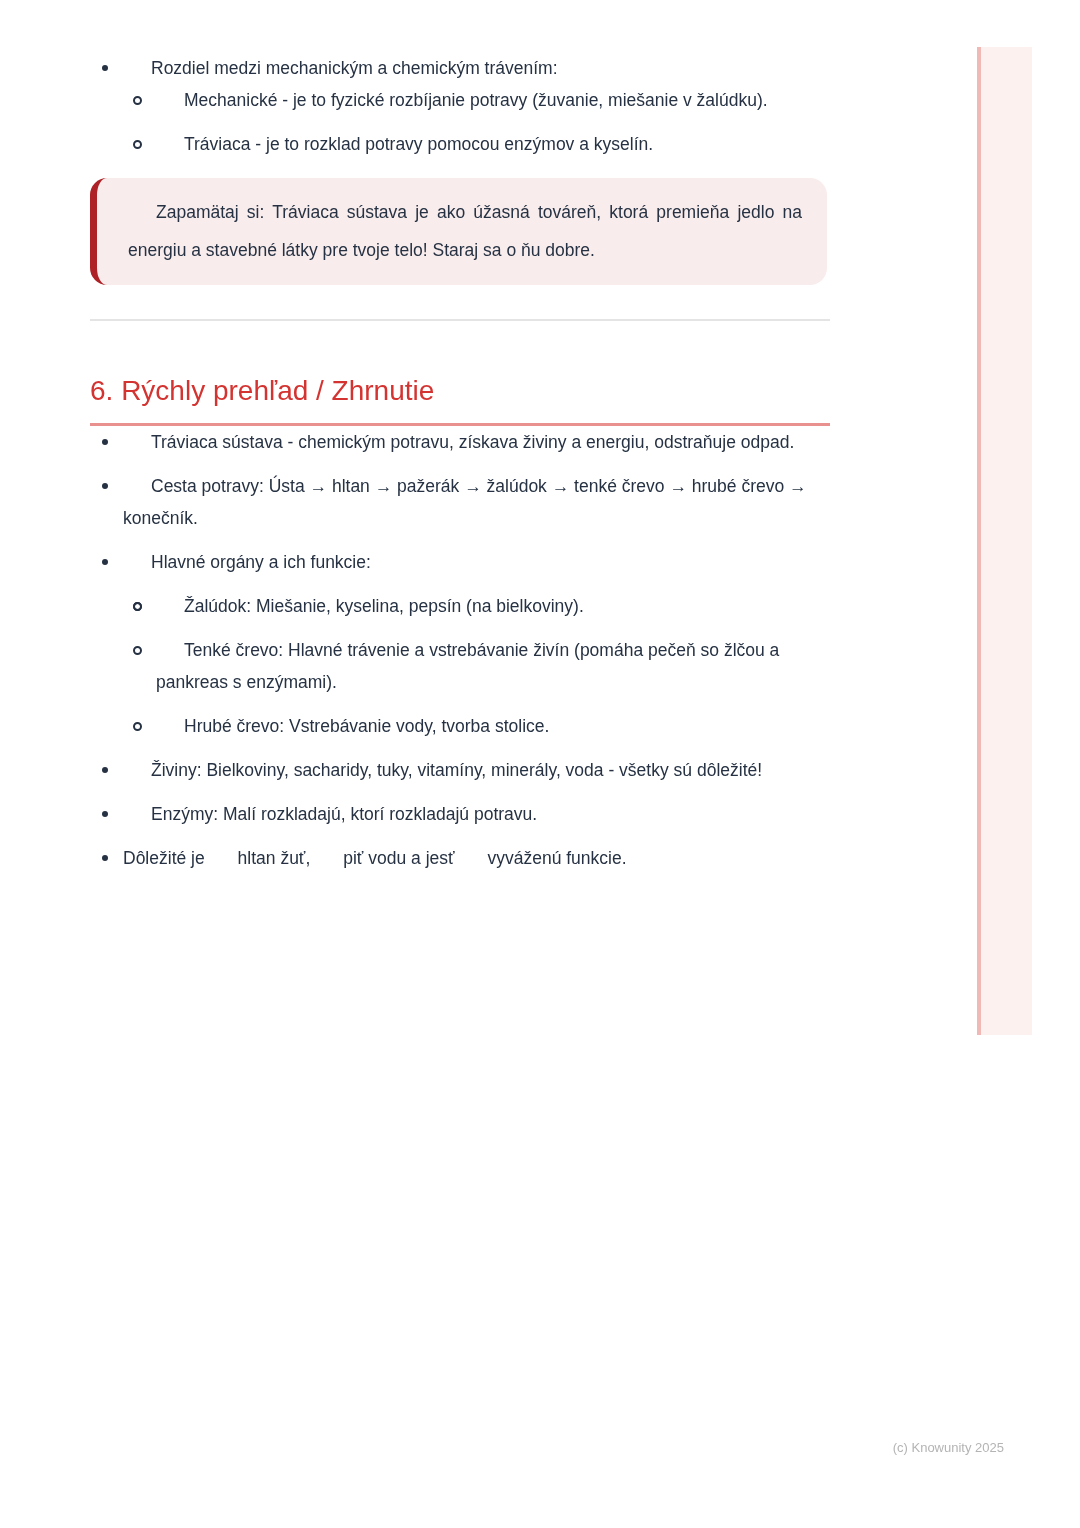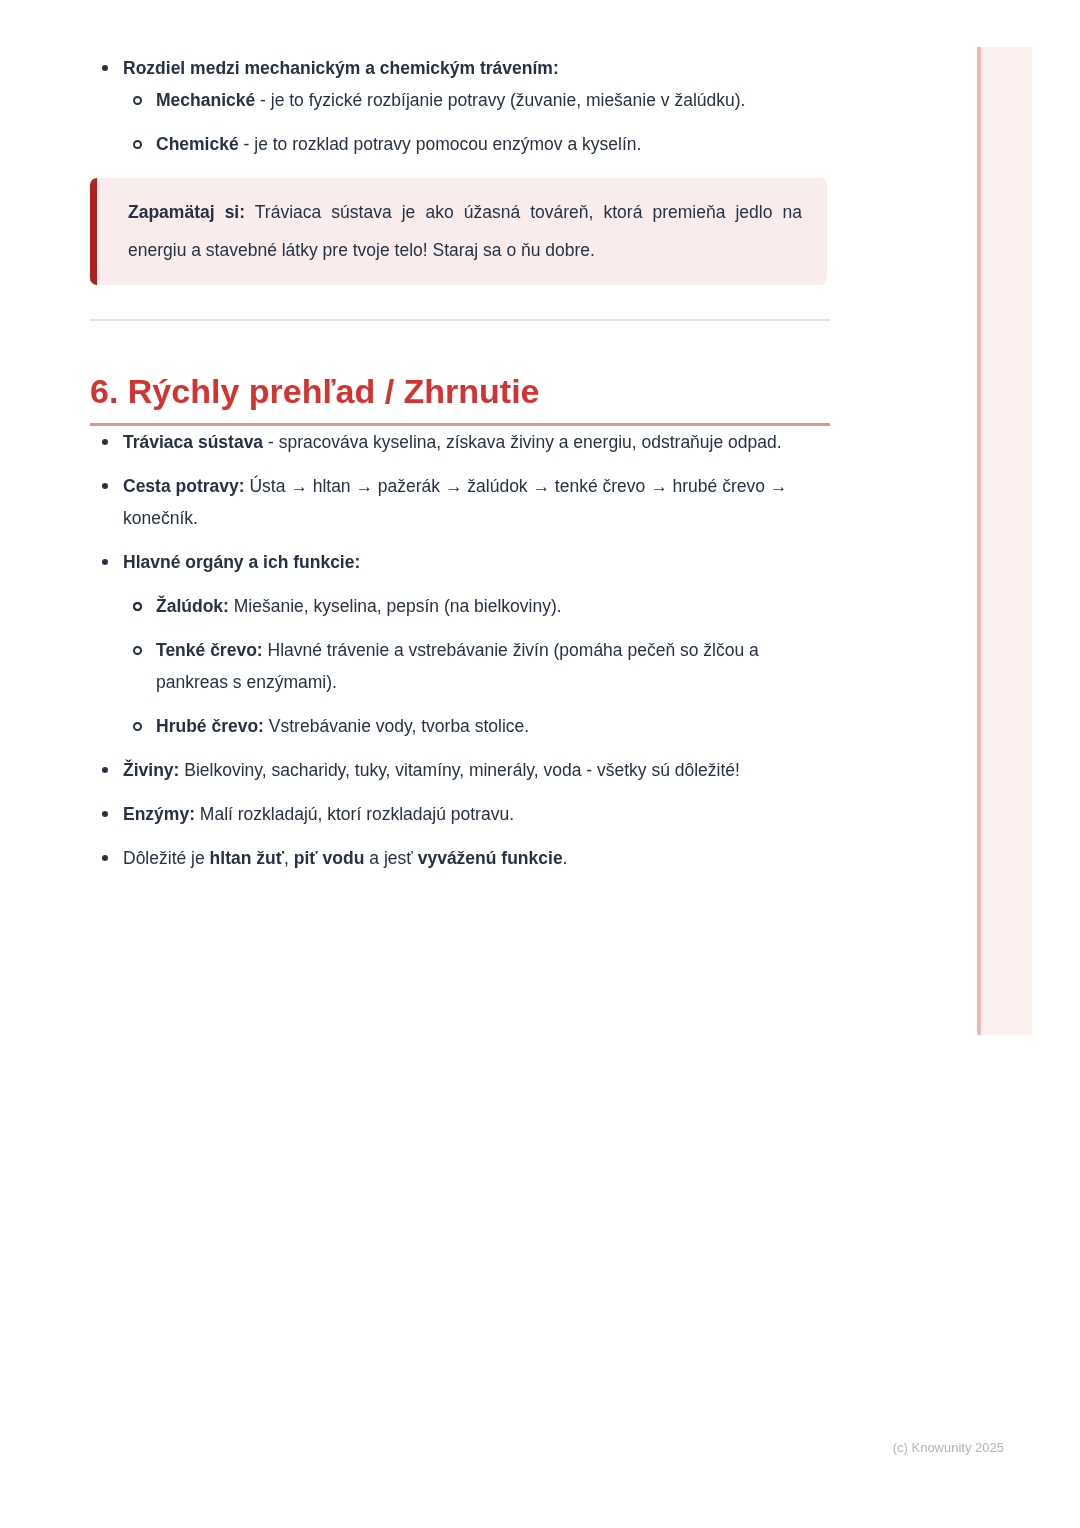--- a/index.html
+++ b/index.html
@@ -67,48 +67,48 @@
   .lvl2 > li > .bullet {
     position: absolute;
     left: 10px;
     top: 12px;
     width: 5px;
     height: 5px;
     border-radius: 50%;
     border: 2px solid var(--text-color);
     background: transparent;
   }
-  strong { font-weight: 700; color: var(--text-color); }
+  strong { font-weight: 400; color: var(--text-color); margin-left: 28px; }
   .callout {
     margin-top: 18px;
     box-sizing: border-box;
     width: 737px;
     background: var(--callout-bg);
     border-left: 7px solid var(--callout-border);
-    border-radius: 7px;
+    border-radius: 17px;
     padding: 15px 25px 16px 31px;
   }
   .callout p {
     margin: 0;
     font-size: 17.5px;
     line-height: 38px;
     text-align: justify;
   }
   hr.divider {
     border: none;
     border-top: 2px solid var(--divider);
     margin: 34px 0 0 0;
     width: 740px;
   }
   h2.section-title {
     margin: 51px 0 0 0;
     padding: 0 0 13px 0;
-    font-size: 34px;
+    font-size: 28px;
     line-height: 38px;
-    font-weight: 700;
+    font-weight: 400;
     color: var(--accent-red);
     border-bottom: 3px solid var(--heading-underline);
   }
   .summary { margin-top: 22px; }
   .footer {
     position: absolute;
     top: 1438px;
     right: 76px;
     font-size: 13px;
     line-height: 20px;
@@ -120,34 +120,34 @@
 
 <div class="page">
 
   <div class="side-strip"></div>
 
   <div class="content">
 
     <ul class="list lvl1">
         <li><span class="bullet"></span><span class="li-text"><strong>Rozdiel medzi mechanickým a chemickým trávením:</strong></span><ul class="list lvl2">
             <li><span class="bullet"></span><span class="li-text"><strong>Mechanické</strong><span> - je to fyzické rozbíjanie potravy (žuvanie, miešanie v žalúdku).</span></span></li>
-            <li><span class="bullet"></span><span class="li-text"><strong>Chemické</strong><span> - je to rozklad potravy pomocou enzýmov a kyselín.</span></span></li>
+            <li><span class="bullet"></span><span class="li-text"><strong>Tráviaca</strong><span> - je to rozklad potravy pomocou enzýmov a kyselín.</span></span></li>
           </ul></li>
       </ul>
 
     <div class="callout">
       <p><strong>Zapamätaj si:</strong><span> Tráviaca sústava je ako úžasná továreň, ktorá premieňa jedlo na energiu a stavebné látky pre tvoje telo! Staraj sa o ňu dobre.</span></p>
     </div>
 
     <hr class="divider">
 
     <h2 class="section-title">6. Rýchly prehľad / Zhrnutie</h2>
 
     <ul class="list lvl1 summary">
-        <li><span class="bullet"></span><span class="li-text"><strong>Tráviaca sústava</strong><span> - spracováva kyselina, získava živiny a energiu, odstraňuje odpad.</span></span></li>
+        <li><span class="bullet"></span><span class="li-text"><strong>Tráviaca sústava</strong><span> - chemickým potravu, získava živiny a energiu, odstraňuje odpad.</span></span></li>
         <li><span class="bullet"></span><span class="li-text"><strong>Cesta potravy:</strong><span> Ústa → hltan → pažerák → žalúdok → tenké črevo → hrubé črevo → konečník.</span></span></li>
         <li><span class="bullet"></span><span class="li-text"><strong>Hlavné orgány a ich funkcie:</strong></span><ul class="list lvl2">
             <li><span class="bullet"></span></li>
             <li><span class="bullet"></span><span class="li-text"><strong>Žalúdok:</strong><span> Miešanie, kyselina, pepsín (na bielkoviny).</span></span></li>
             <li><span class="bullet"></span><span class="li-text"><strong>Tenké črevo:</strong><span> Hlavné trávenie a vstrebávanie živín (pomáha pečeň so žlčou a pankreas s enzýmami).</span></span></li>
             <li><span class="bullet"></span><span class="li-text"><strong>Hrubé črevo:</strong><span> Vstrebávanie vody, tvorba stolice.</span></span></li>
           </ul></li>
         <li><span class="bullet"></span><span class="li-text"><strong>Živiny:</strong><span> Bielkoviny, sacharidy, tuky, vitamíny, minerály, voda - všetky sú dôležité!</span></span></li>
         <li><span class="bullet"></span><span class="li-text"><strong>Enzýmy:</strong><span> Malí rozkladajú, ktorí rozkladajú potravu.</span></span></li>
         <li><span class="bullet"></span><span class="li-text"><span>Dôležité je </span><strong>hltan žuť</strong><span>, </span><strong>piť vodu</strong><span> a jesť </span><strong>vyváženú funkcie</strong><span>.</span></span></li>

